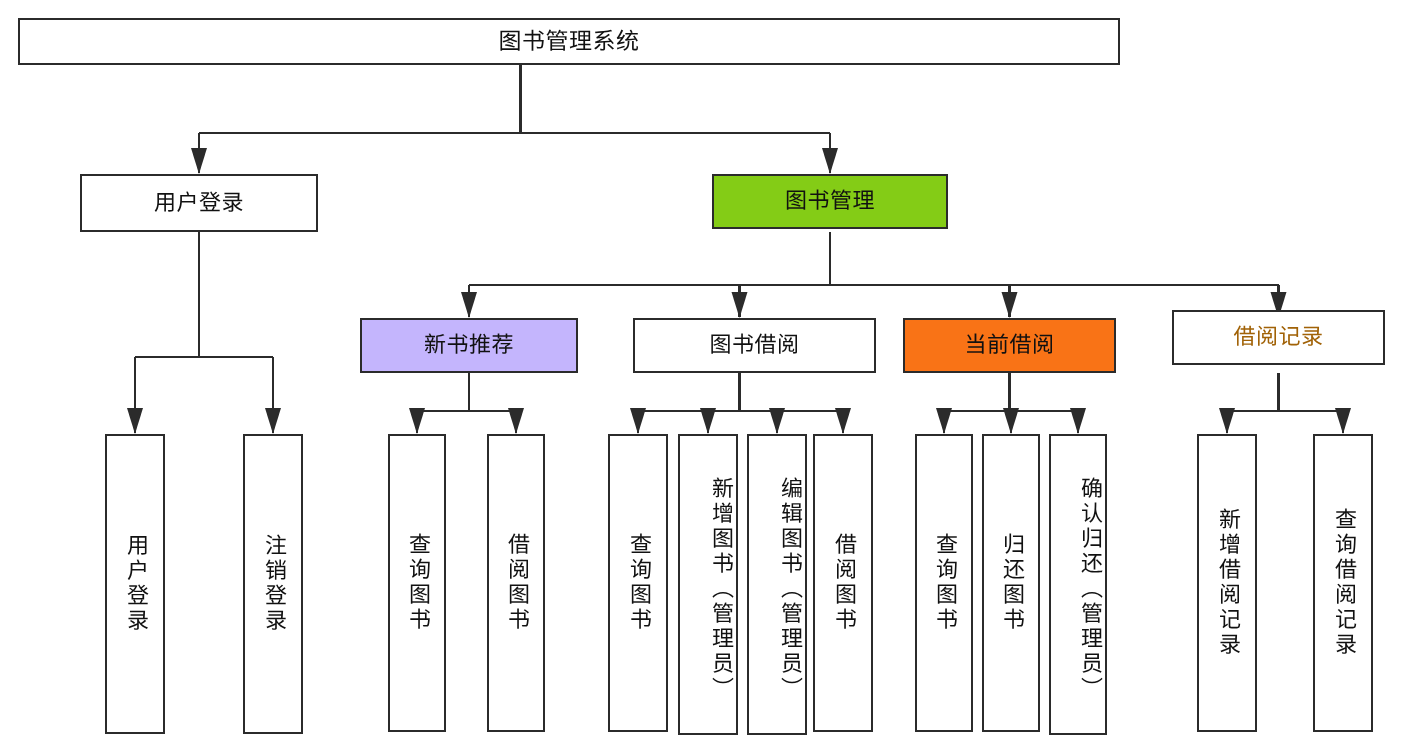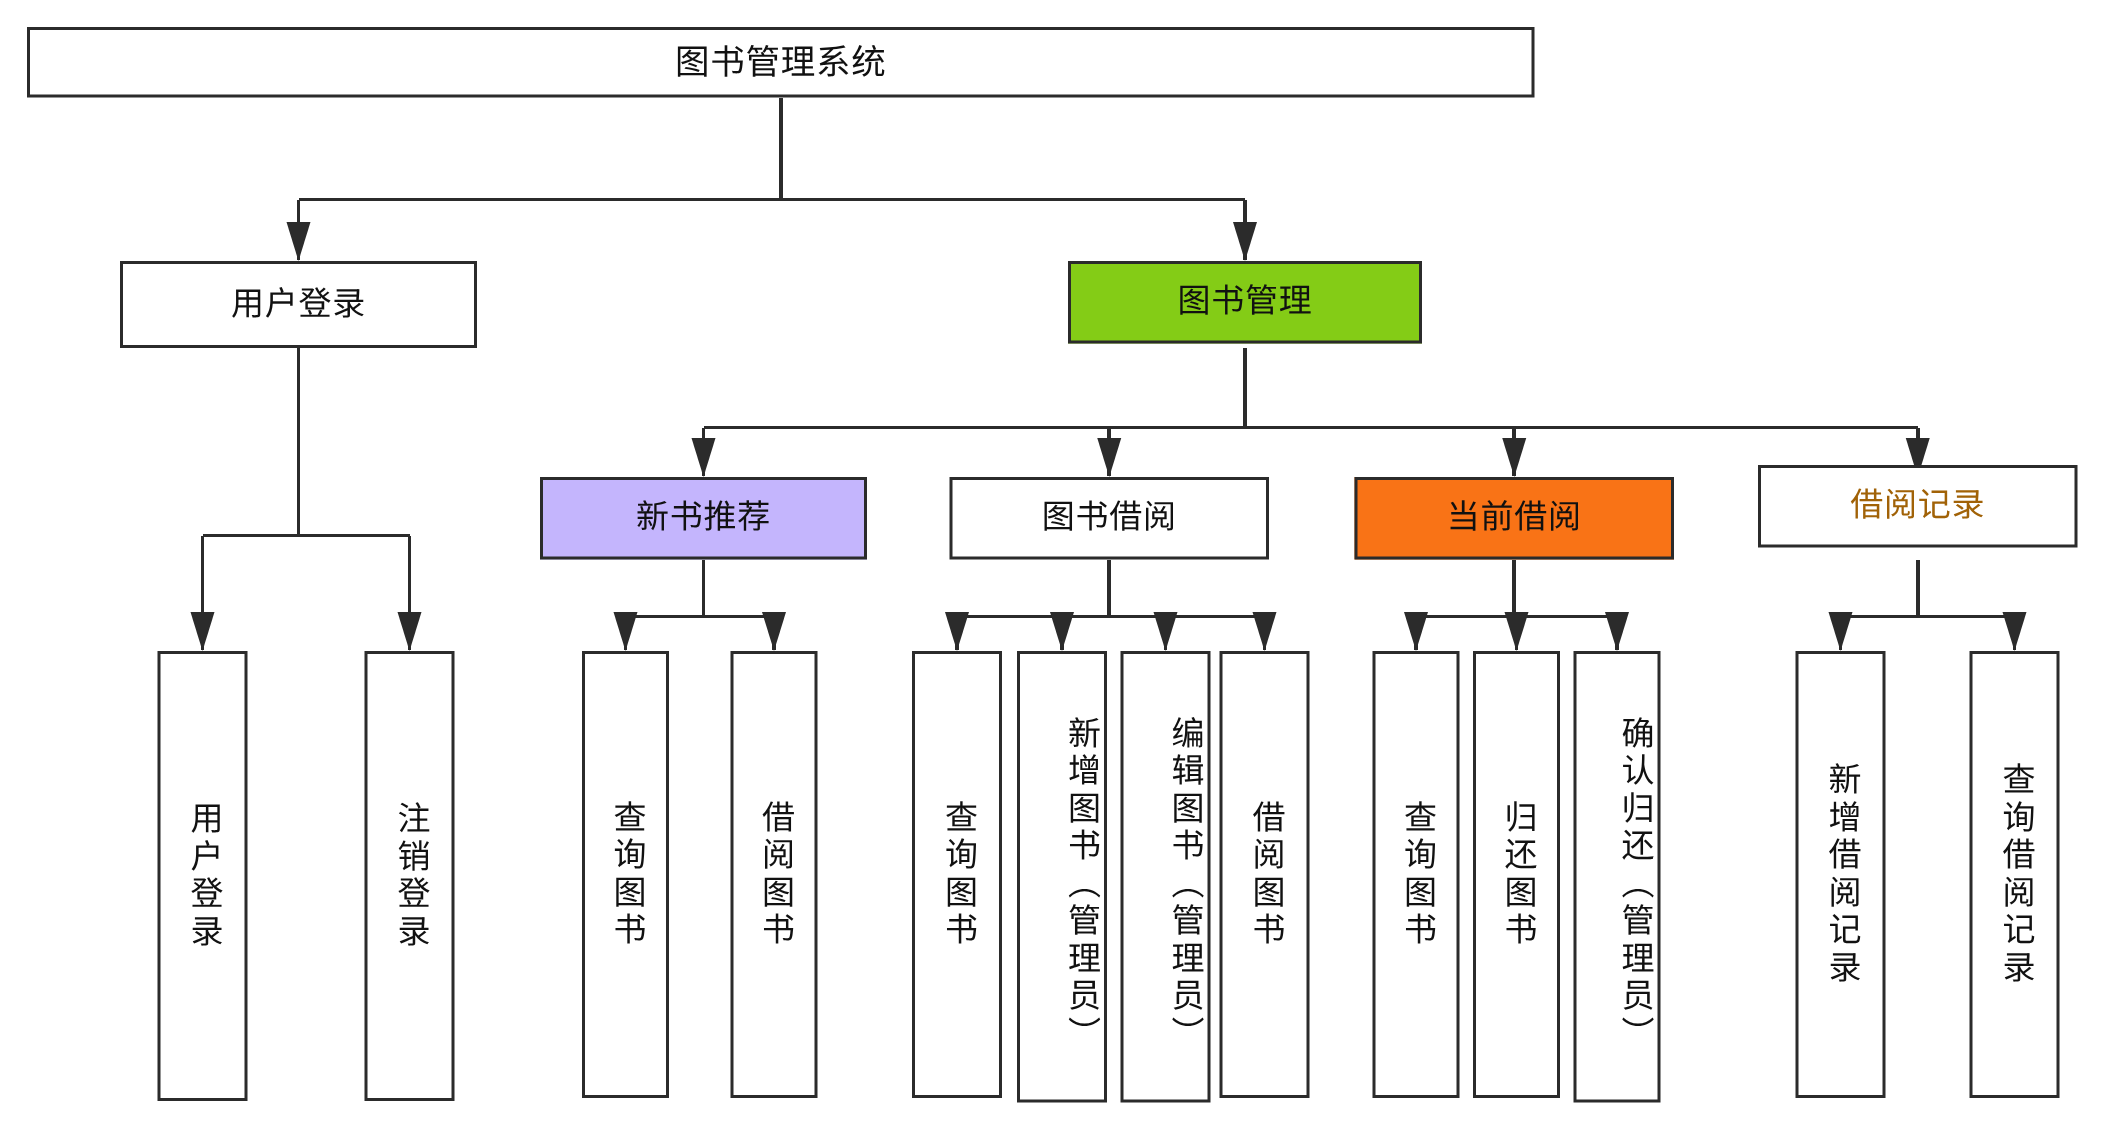--- a/index.html
+++ b/index.html
@@ -123,25 +123,25 @@
       <polygon points="1070,408 1086,408 1078,434" fill="#2b2b2b"></polygon>
       <line x1="1278.5" y1="373" x2="1278.5" y2="411" stroke="#2b2b2b" stroke-width="2.5" shape-rendering="crispEdges"></line>
       <line x1="1227" y1="411" x2="1343" y2="411" stroke="#2b2b2b" stroke-width="2.5" shape-rendering="crispEdges"></line>
       <line x1="1227" y1="411" x2="1227" y2="433" stroke="#2b2b2b" stroke-width="2.5" shape-rendering="crispEdges"></line>
       <polygon points="1219,408 1235,408 1227,434" fill="#2b2b2b"></polygon>
       <line x1="1343" y1="411" x2="1343" y2="433" stroke="#2b2b2b" stroke-width="2.5" shape-rendering="crispEdges"></line>
       <polygon points="1335,408 1351,408 1343,434" fill="#2b2b2b"></polygon>
     </svg>
 
   <div id="nodes-layer">
-      <div class="node node-h node-root" style="left: 18px; top: 18px; width: 1005px; height: 47px; border-color: rgb(43, 43, 43); background: rgb(255, 255, 255); color: rgb(17, 17, 17);">图书管理系统</div>
+      <div class="node node-h node-root" style="left: 18px; top: 18px; width: 1102px; height: 47px; border-color: rgb(43, 43, 43); background: rgb(255, 255, 255); color: rgb(17, 17, 17);">图书管理系统</div>
       <div class="node node-h" style="left: 80px; top: 174px; width: 238px; height: 58px; border-color: rgb(43, 43, 43); background: rgb(255, 255, 255); color: rgb(17, 17, 17);">用户登录</div>
       <div class="node node-h" style="left: 712px; top: 174px; width: 236px; height: 55px; border-color: rgb(43, 43, 43); background: #84cc16; color: rgb(17, 17, 17);">图书管理</div>
       <div class="node node-h" style="left: 360px; top: 318px; width: 218px; height: 55px; border-color: rgb(43, 43, 43); background: #c4b5fd; color: rgb(17, 17, 17);">新书推荐</div>
-      <div class="node node-h" style="left: 633px; top: 318px; width: 213px; height: 55px; border-color: rgb(43, 43, 43); background: rgb(255, 255, 255); color: rgb(17, 17, 17);">图书借阅</div>
+      <div class="node node-h" style="left: 633px; top: 318px; width: 243px; height: 55px; border-color: rgb(43, 43, 43); background: rgb(255, 255, 255); color: rgb(17, 17, 17);">图书借阅</div>
       <div class="node node-h" style="left: 903px; top: 318px; width: 213px; height: 55px; border-color: rgb(43, 43, 43); background: #f97316; color: rgb(17, 17, 17);">当前借阅</div>
       <div class="node node-h" style="left: 1172px; top: 310px; width: 213px; height: 55px; border-color: rgb(43, 43, 43); background: rgb(255, 255, 255); color: #a16207;">借阅记录</div>
       <div class="node node-v vcenter" style="left: 105px; top: 434px; width: 60px; height: 300px; border-color: rgb(43, 43, 43); background: rgb(255, 255, 255); color: rgb(17, 17, 17);">用户登录</div>
       <div class="node node-v vcenter" style="left: 243px; top: 434px; width: 60px; height: 300px; border-color: rgb(43, 43, 43); background: rgb(255, 255, 255); color: rgb(17, 17, 17);">注销登录</div>
       <div class="node node-v vcenter" style="left: 388px; top: 434px; width: 58px; height: 298px; border-color: rgb(43, 43, 43); background: rgb(255, 255, 255); color: rgb(17, 17, 17);">查询图书</div>
       <div class="node node-v vcenter" style="left: 487px; top: 434px; width: 58px; height: 298px; border-color: rgb(43, 43, 43); background: rgb(255, 255, 255); color: rgb(17, 17, 17);">借阅图书</div>
       <div class="node node-v vcenter" style="left: 608px; top: 434px; width: 60px; height: 298px; border-color: rgb(43, 43, 43); background: rgb(255, 255, 255); color: rgb(17, 17, 17);">查询图书</div>
       <div class="node node-v" style="left: 678px; top: 434px; width: 60px; height: 301px; border-color: rgb(43, 43, 43); background: rgb(255, 255, 255); color: rgb(17, 17, 17);">新增图书（管理员）</div>
       <div class="node node-v" style="left: 747px; top: 434px; width: 60px; height: 301px; border-color: rgb(43, 43, 43); background: rgb(255, 255, 255); color: rgb(17, 17, 17);">编辑图书（管理员）</div>
       <div class="node node-v vcenter" style="left: 813px; top: 434px; width: 60px; height: 298px; border-color: rgb(43, 43, 43); background: rgb(255, 255, 255); color: rgb(17, 17, 17);">借阅图书</div>

